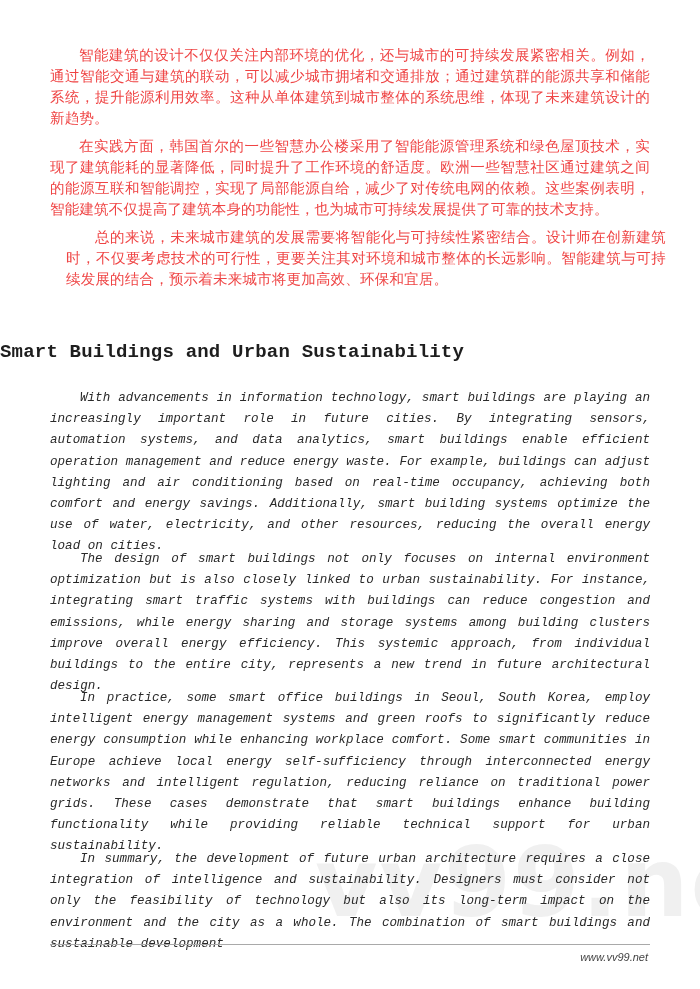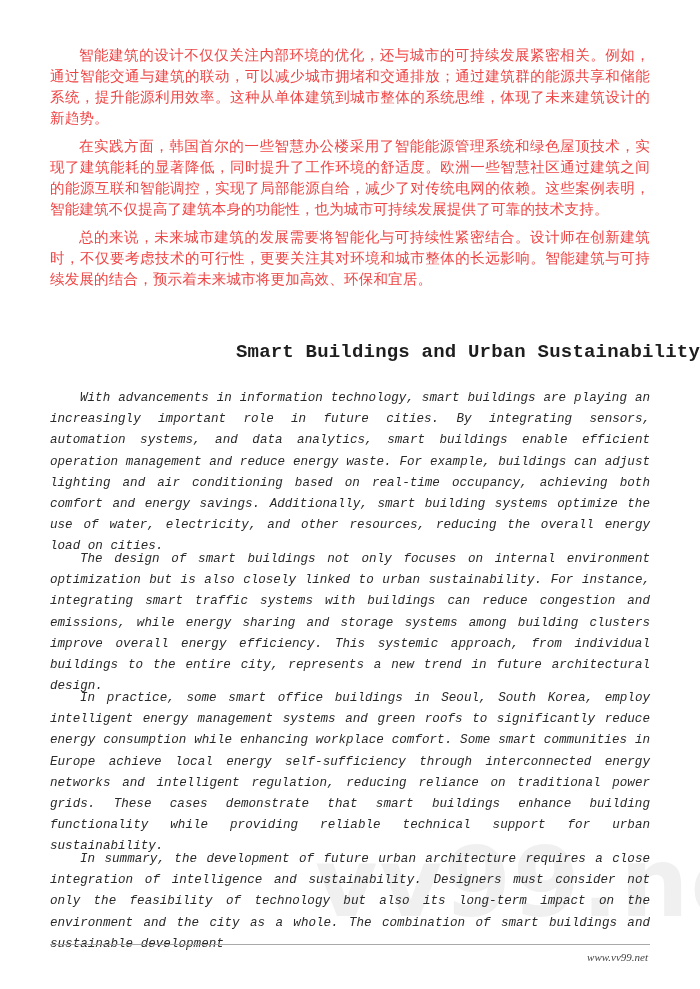--- a/index.html
+++ b/index.html
@@ -38,21 +38,21 @@
       text-indent: 30px;
       color: #2a2a2a;
       margin: 0;
       font-style: italic;
     }
     .title {
       position: absolute;
       left: 0;
       width: 700px;
       top: 341px;
-      text-align: right;
+      text-align: left;
       font-family: "Liberation Mono", "DejaVu Sans Mono", monospace;
       font-size: 19px;
       font-weight: bold;
       letter-spacing: 0.2px;
       color: #1e1e1e;
       margin: 0;
     }
     .watermark {
       position: absolute;
       left: 315px;
@@ -71,34 +71,34 @@
       left: 50px;
       top: 944px;
       width: 600px;
       height: 0;
       border-top: 1.5px solid #a9a9a9;
     }
     .footer-url {
       position: absolute;
       right: 52px;
       top: 951px;
-      font-family: Liberation Serif, serif;
+      font-family: Liberation Sans, sans-serif;
       font-style: italic;
       font-size: 11px;
       color: #444;
     }
   </style>
 </head>
 <body>
 
 <div class="watermark">vv99.net</div>
 
 <p class="zh-block" style="top:45px;">智能建筑的设计不仅仅关注内部环境的优化，还与城市的可持续发展紧密相关。例如，通过智能交通与建筑的联动，可以减少城市拥堵和交通排放；通过建筑群的能源共享和储能系统，提升能源利用效率。这种从单体建筑到城市整体的系统思维，体现了未来建筑设计的新趋势。</p>
 <p class="zh-block" style="top:136px;">在实践方面，韩国首尔的一些智慧办公楼采用了智能能源管理系统和绿色屋顶技术，实现了建筑能耗的显著降低，同时提升了工作环境的舒适度。欧洲一些智慧社区通过建筑之间的能源互联和智能调控，实现了局部能源自给，减少了对传统电网的依赖。这些案例表明，智能建筑不仅提高了建筑本身的功能性，也为城市可持续发展提供了可靠的技术支持。</p>
-<p class="zh-block" style="top:227px;">总的来说，未来城市建筑的发展需要将智能化与可持续性紧密结合。设计师在创新建筑时，不仅要考虑技术的可行性，更要关注其对环境和城市整体的长远影响。智能建筑与可持续发展的结合，预示着未来城市将更加高效、环保和宜居。</p>
+<p class="zh-block" style="top:227px;margin-left:16px;">总的来说，未来城市建筑的发展需要将智能化与可持续性紧密结合。设计师在创新建筑时，不仅要考虑技术的可行性，更要关注其对环境和城市整体的长远影响。智能建筑与可持续发展的结合，预示着未来城市将更加高效、环保和宜居。</p>
 
 <h1 class="title">Smart Buildings and Urban Sustainability</h1>
 
 <p class="en-block" style="top:388px;">With advancements in information technology, smart buildings are playing an increasingly important role in future cities. By integrating sensors, automation systems, and data analytics, smart buildings enable efficient operation management and reduce energy waste. For example, buildings can adjust lighting and air conditioning based on real-time occupancy, achieving both comfort and energy savings. Additionally, smart building systems optimize the use of water, electricity, and other resources, reducing the overall energy load on cities.</p>
 <p class="en-block" style="top:549px;">The design of smart buildings not only focuses on internal environment optimization but is also closely linked to urban sustainability. For instance, integrating smart traffic systems with buildings can reduce congestion and emissions, while energy sharing and storage systems among building clusters improve overall energy efficiency. This systemic approach, from individual buildings to the entire city, represents a new trend in future architectural design.</p>
 <p class="en-block" style="top:688px;">In practice, some smart office buildings in Seoul, South Korea, employ intelligent energy management systems and green roofs to significantly reduce energy consumption while enhancing workplace comfort. Some smart communities in Europe achieve local energy self-sufficiency through interconnected energy networks and intelligent regulation, reducing reliance on traditional power grids. These cases demonstrate that smart buildings enhance building functionality while providing reliable technical support for urban sustainability.</p>
 <p class="en-block" style="top:849px;">In summary, the development of future urban architecture requires a close integration of intelligence and sustainability. Designers must consider not only the feasibility of technology but also its long-term impact on the environment and the city as a whole. The combination of smart buildings and sustainable development</p>
 
 <div class="footer-rule"></div>
 <div class="footer-url">www.vv99.net</div>

